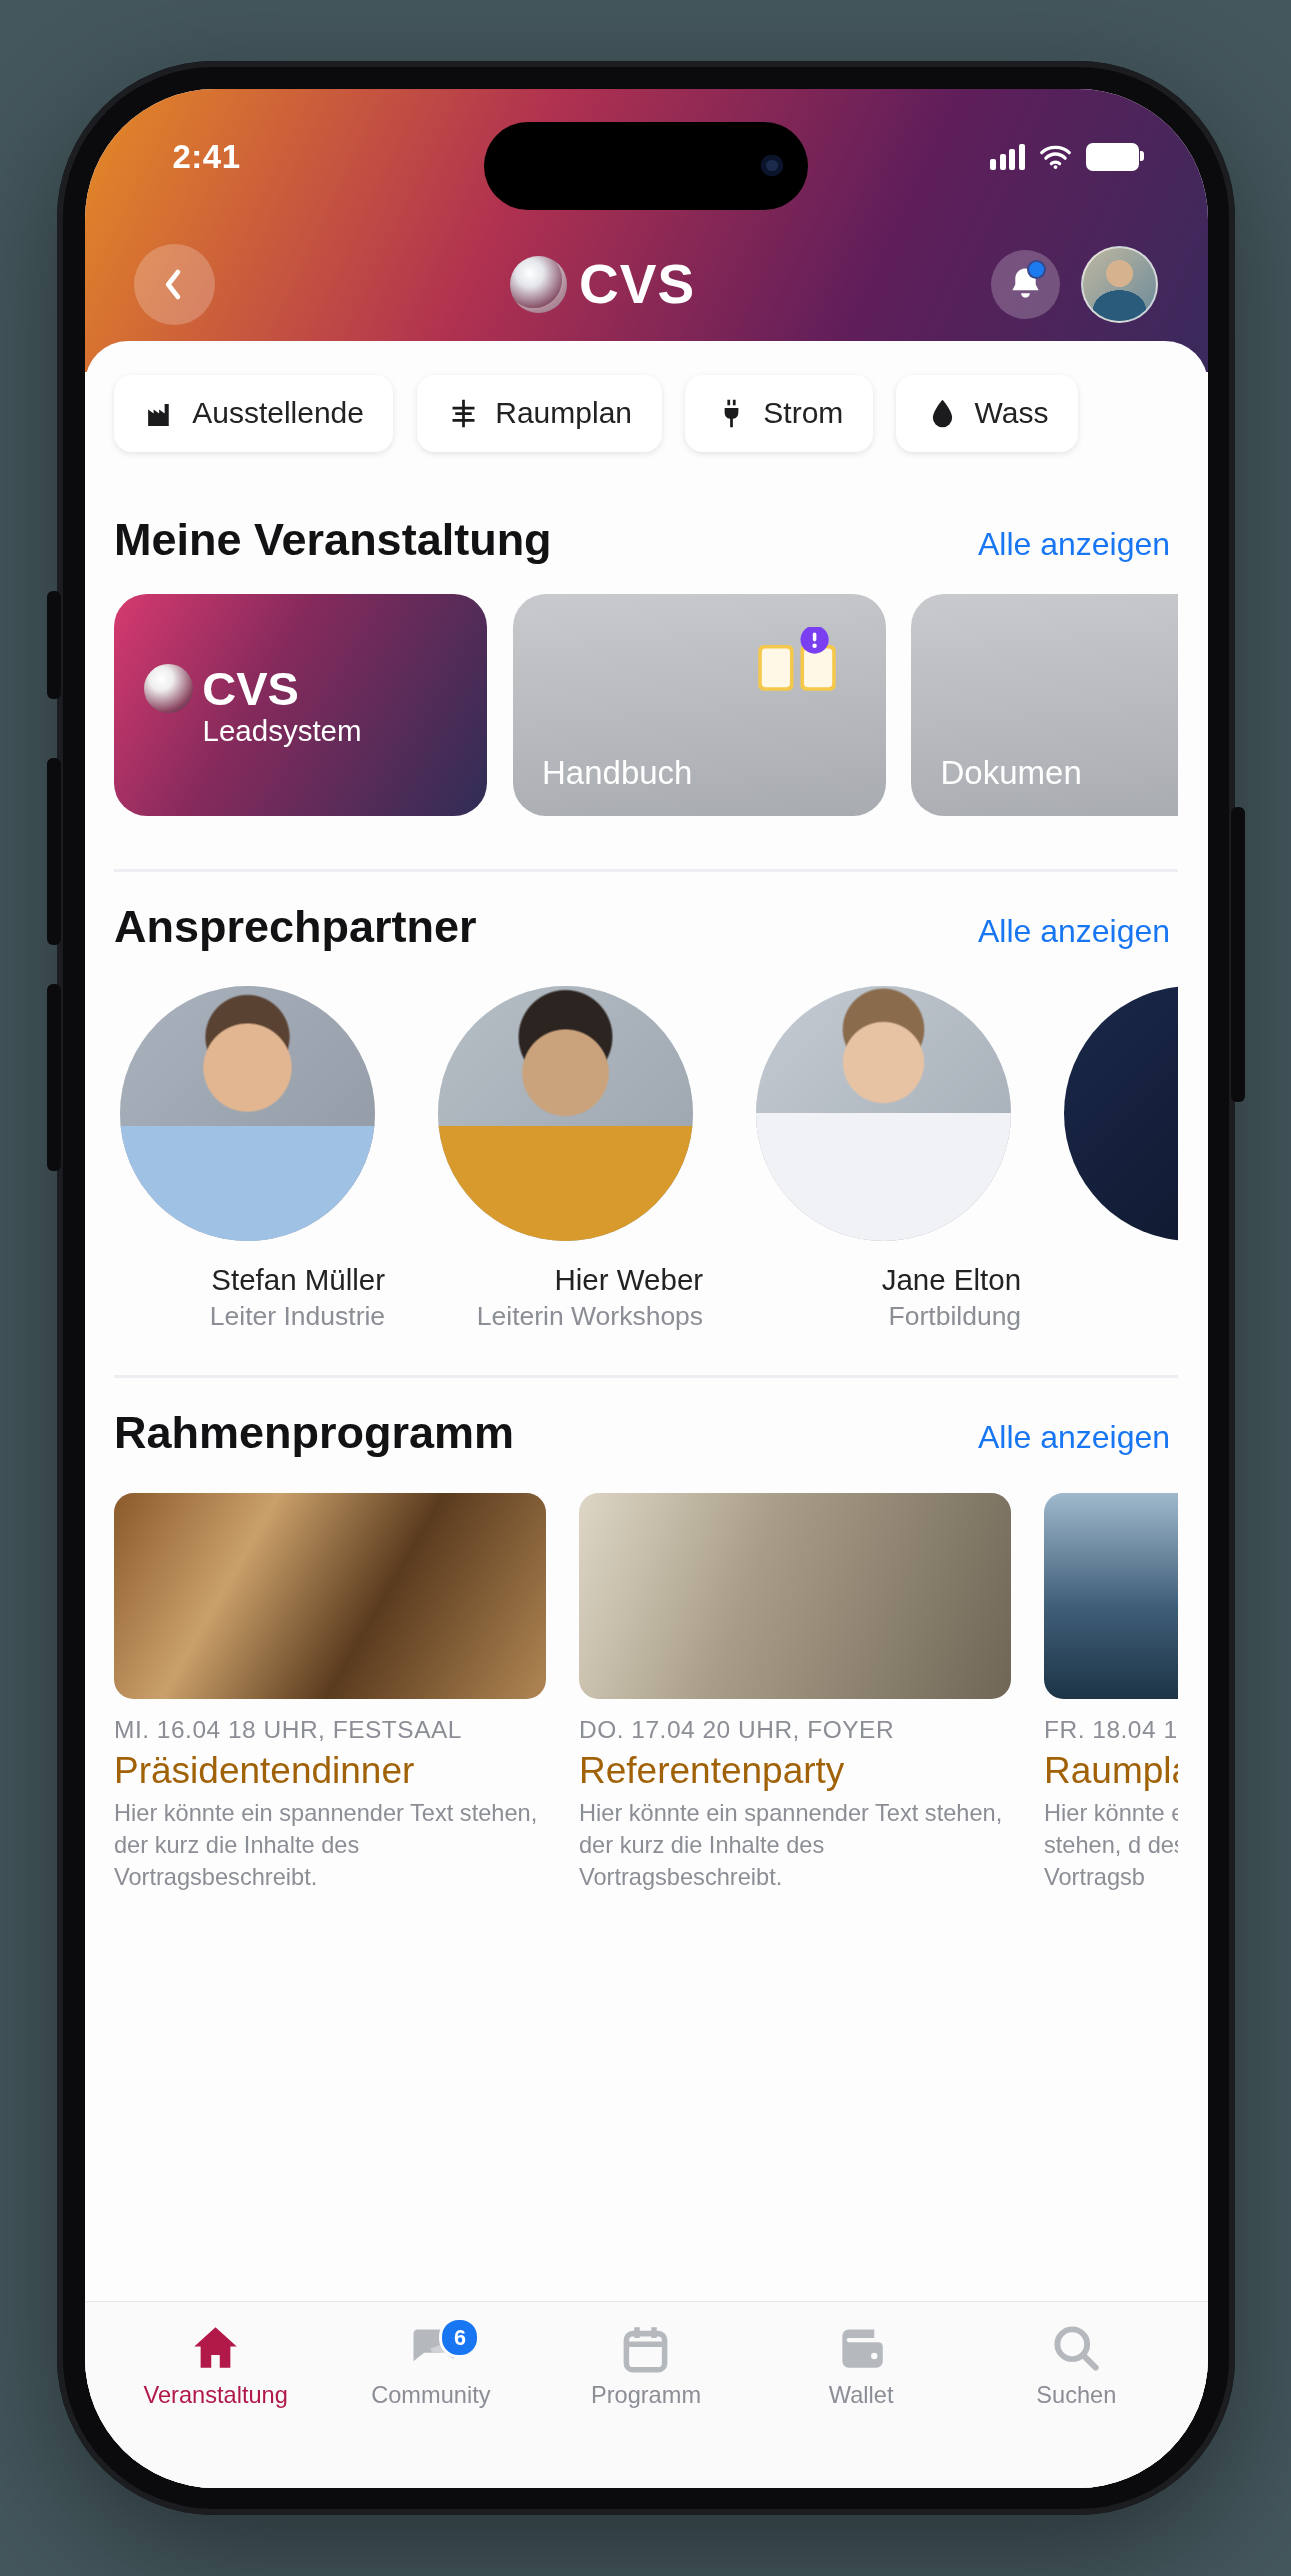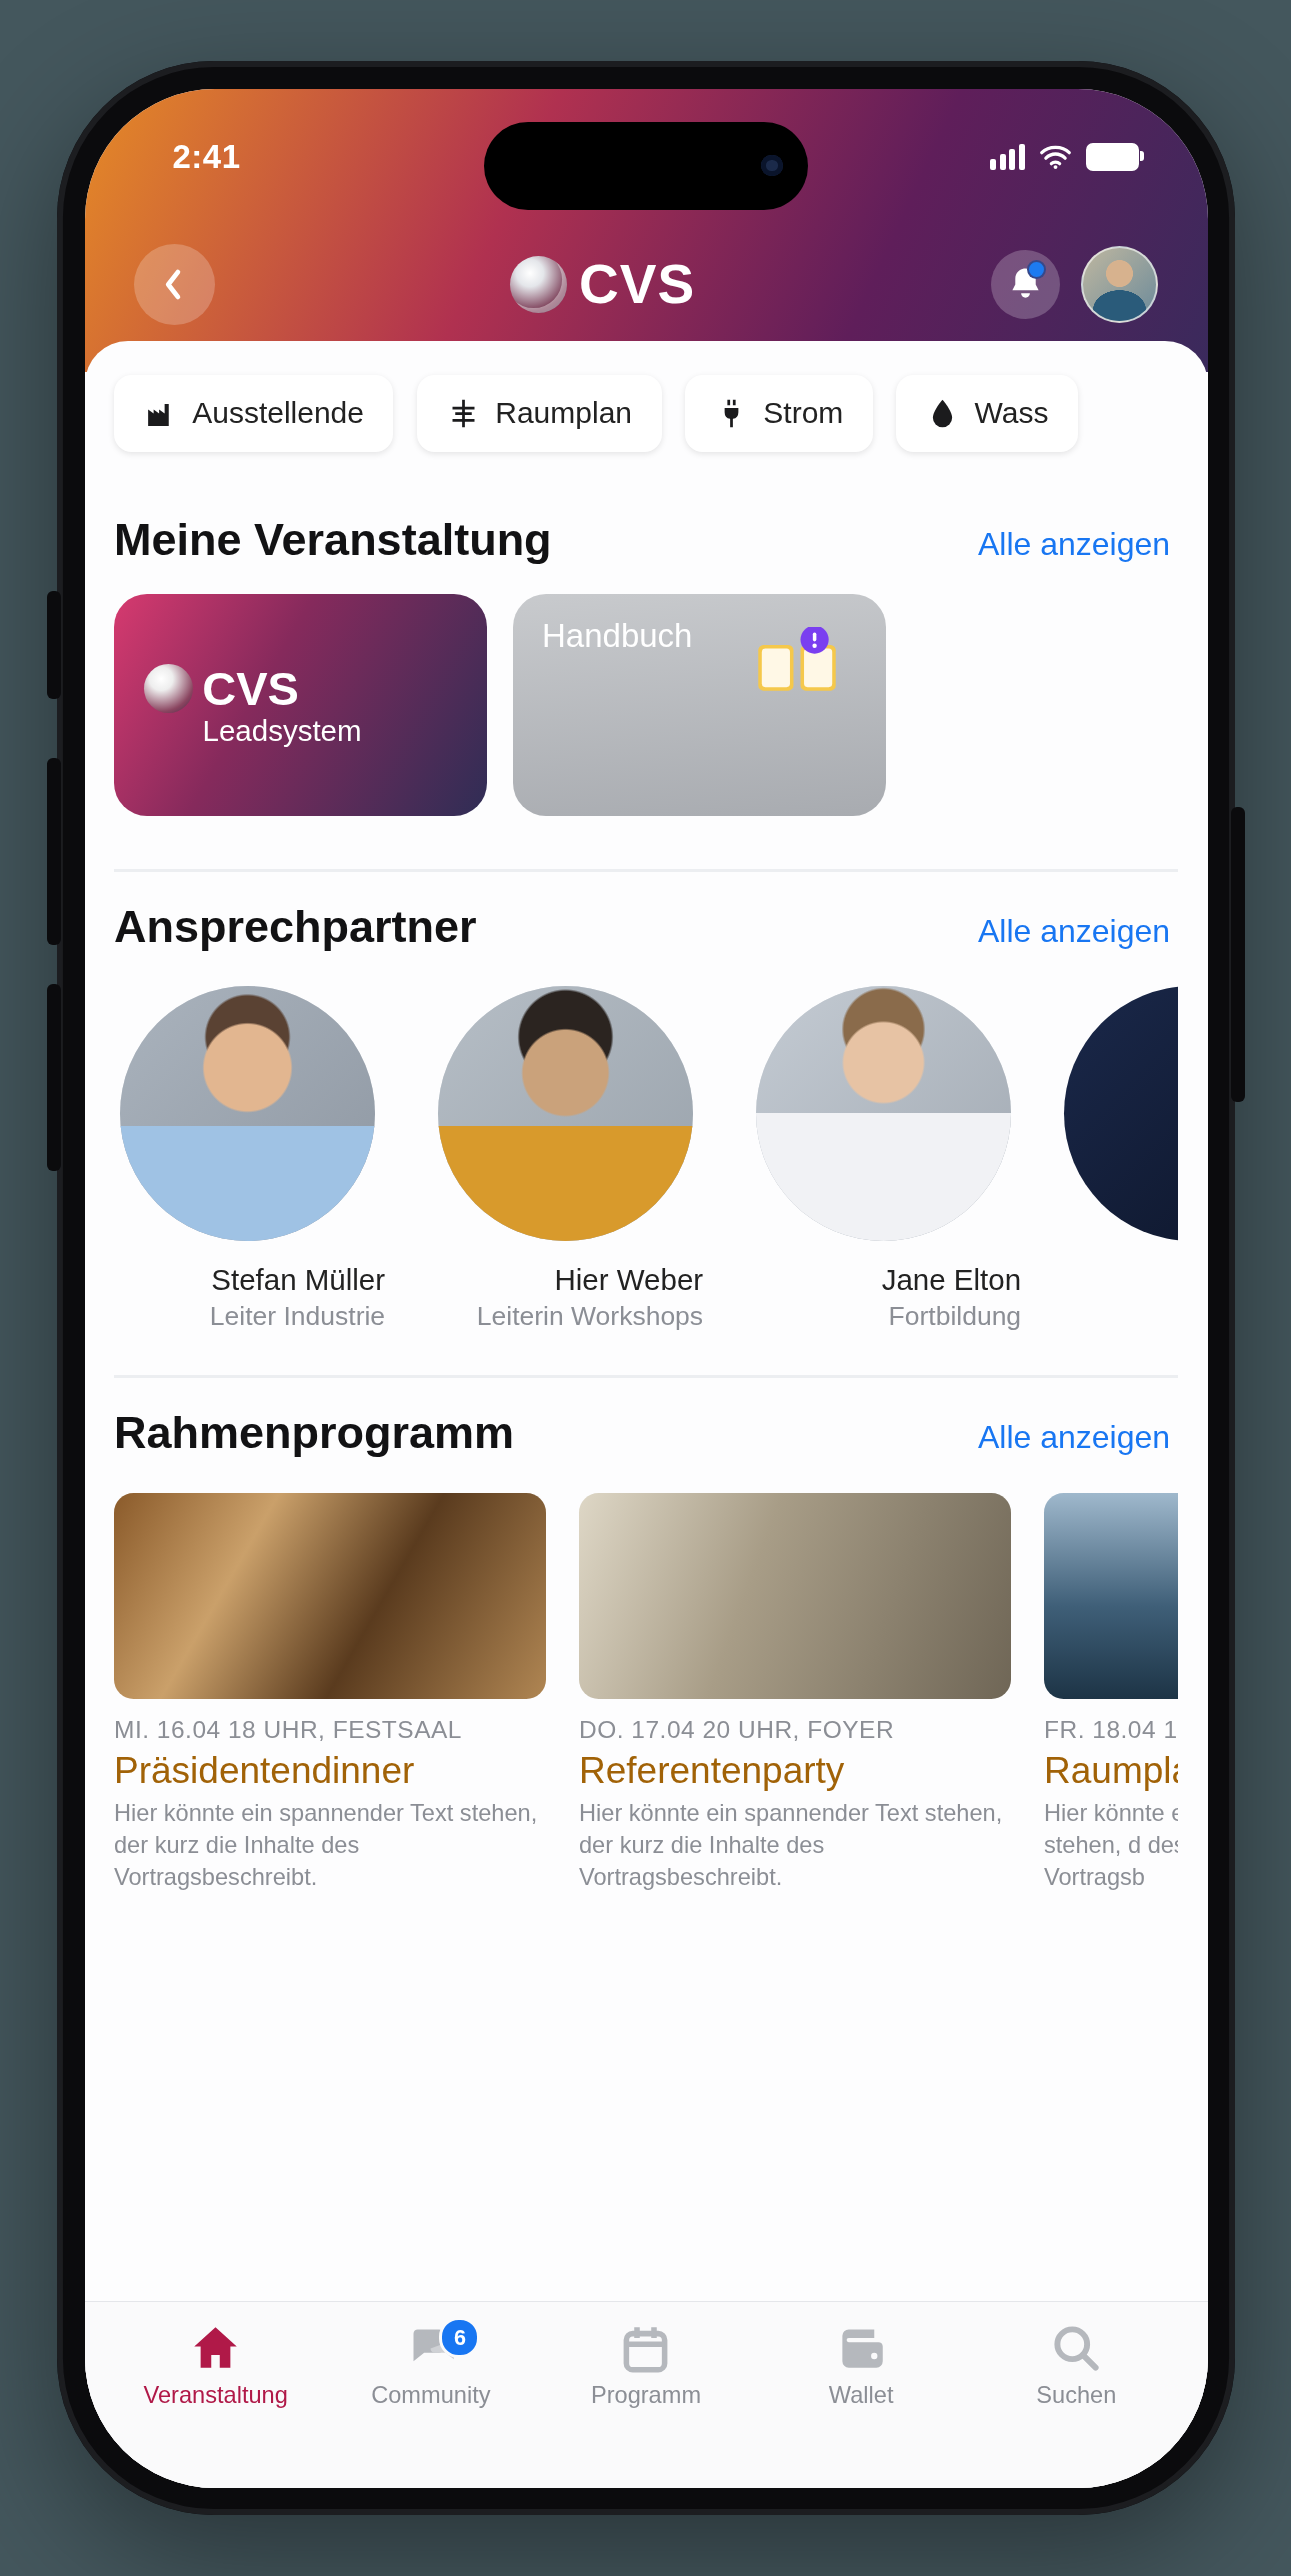--- a/index.html
+++ b/index.html
@@ -51,21 +51,21 @@
   
   .sheet{flex:1;background:#fdfdfe;border-radius:43px 43px 0 0;margin-top:-31px;padding:29.5px 0 0 0;overflow:hidden;display:flex;flex-direction:column;z-index:5;position:relative;}
   .chip-row{display:flex;gap:23.6px;padding:3.9px 29.5px 33px 29.5px;overflow:hidden;}
   .chip{flex:0 0 auto;background:#fff;border-radius:17.7px;box-shadow:var(--shadow);display:flex;align-items:center;gap:15.7px;padding:21.6px 29.5px;font-size:30px;font-weight:500;color:#222;}
   .chip svg{width:33px;height:33px;}
   .section{padding:11.8px 29.5px 0 29.5px;}
   .sec-head{display:flex;align-items:baseline;justify-content:space-between;padding-right:7.9px;}
   .sec-title{font-size:45px;font-weight:800;color:#121214;margin:17.7px 0 27.5px 0;}
   .sec-link{color:var(--blue);font-size:32px;font-weight:500;}
   .card-row{display:flex;gap:25.5px;overflow:hidden;margin-bottom:9.8px;}
-  .card{flex:0 0 373px;height:222px;border-radius:33px;position:relative;display:flex;flex-direction:column;justify-content:flex-start;padding:23.6px 29.5px;box-sizing:border-box;color:#fff;}
+  .card{flex:0 0 373px;height:222px;border-radius:33px;position:relative;display:flex;flex-direction:column;justify-content:flex-end;padding:23.6px 29.5px;box-sizing:border-box;color:#fff;}
   .card.lead{background:linear-gradient(120deg,#d63a6f 0%,#862a5c 40%,#2f2d55 100%);justify-content:center;}
   .card.gray{background:linear-gradient(175deg,var(--card-gray1) 0%,var(--card-gray2) 100%);}
   .card-label{font-size:33px;font-weight:500;}
   .lead-logo{display:flex;align-items:center;gap:9.8px;color:#fff;font-weight:800;font-size:47px;}
   .lead-logo .lo{width:49px;height:49px;border-radius:50%;background:radial-gradient(circle at 35% 30%,#fff 0%,#eee 25%,#8a4560 70%,#3b2142 100%);}
   .lead-sub{font-size:29.5px;font-weight:500;margin-top:-2px;margin-left:59px;}
   .book-ic{position:absolute;top:33px;right:45px;width:88px;height:71px;}
   .divider{height:2.9px;background:#eceef1;margin:43px 29.5px 0 29.5px;}
   
   .people-row{display:flex;gap:43px;overflow:hidden;padding-top:5.9px;margin-left:-3.9px;}
@@ -202,20 +202,23 @@
                 <rect x="6" y="20" width="40" height="52" rx="6" fill="#f5c84b"></rect>
                 <rect x="54" y="20" width="40" height="52" rx="6" fill="#f5c84b"></rect>
                 <rect x="10" y="24" width="32" height="44" rx="4" fill="#fff8e6"></rect>
                 <rect x="58" y="24" width="32" height="44" rx="4" fill="#fff8e6"></rect>
                 <circle cx="70" cy="14" r="16" fill="#7a3ff0"></circle>
                 <rect x="68" y="6" width="4" height="10" rx="2" fill="#fff"></rect>
                 <circle cx="70" cy="21" r="2.5" fill="#fff"></circle>
               </svg>
               <div class="card-label">Handbuch</div>
             </div>
+            <div class="card gray">
+              <div class="card-label">Dokumen</div>
+            </div>
           </div>
         </div>
 
         <div class="divider"></div>
 
         <div class="section">
           <div class="sec-head">
             <div class="sec-title">Ansprechpartner</div>
             <div class="sec-link">Alle anzeigen</div>
           </div>

